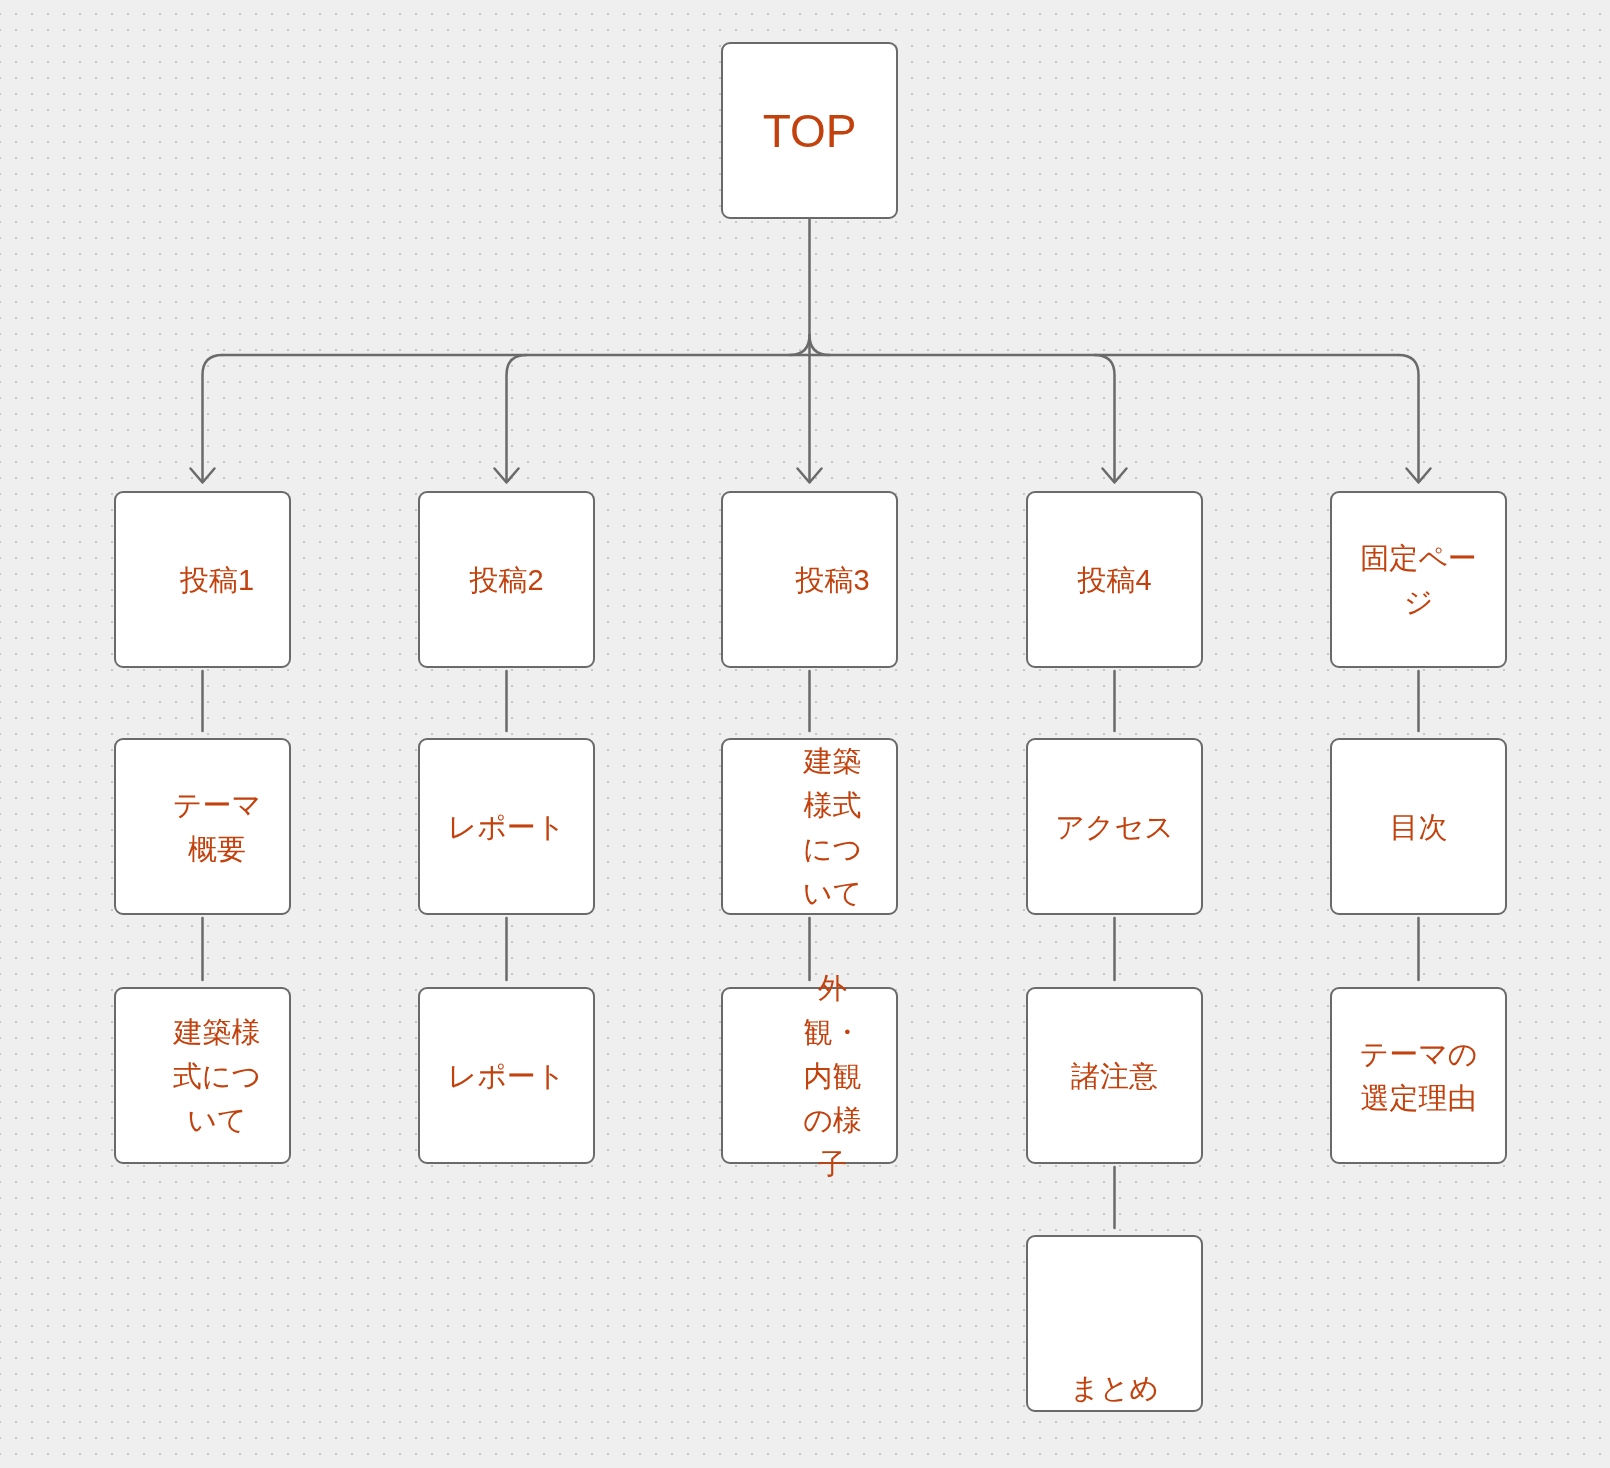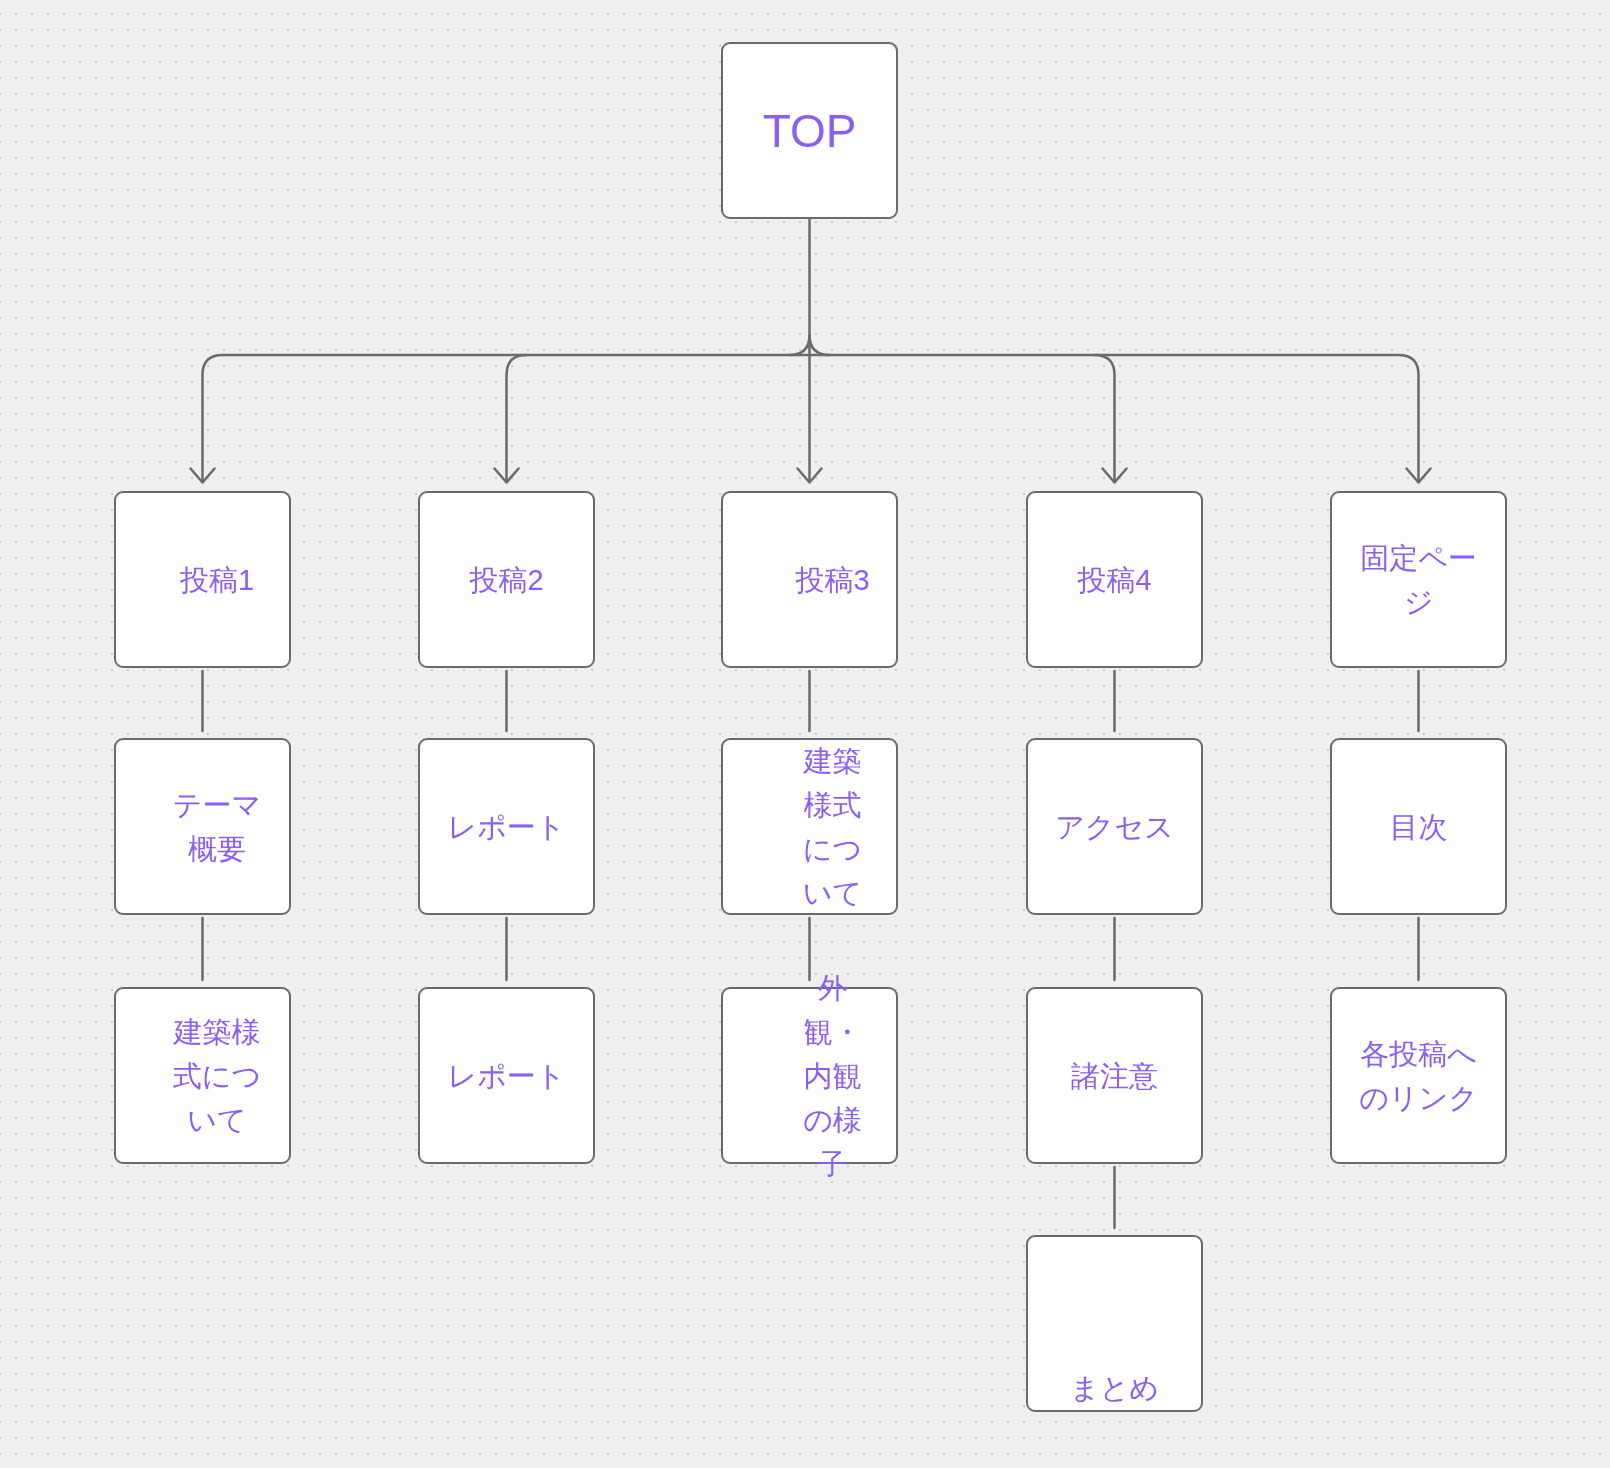--- a/index.html
+++ b/index.html
@@ -36,21 +36,21 @@
     align-items: center;
     justify-content: center;
     text-align: center;
     z-index: 2;
     cursor: pointer;
   }
   .node .label {
     padding: 0 23px;
     font-size: 29px;
     line-height: 44px;
-    color: #8b5cf6;
+    color: #c2410c;
     word-break: break-all;
   }
   .node.root .label {
     font-size: 46px;
     line-height: 52px;
     padding: 0 10px;
     word-break: normal;
   }
   
   .pos-top  { left: 721px;  top: 42px; }
@@ -155,16 +155,16 @@
     <span class="label">まとめ</span>
   </div>
 
   <div class="node c5 r2">
     <span class="label">目次</span>
   </div>
   <div class="node c5 r1">
     <span class="label">固定ページ</span>
   </div>
   <div class="node c5 r3">
-    <span class="label">各投稿へのリンク</span>
+    <span class="label">テーマの選定理由</span>
   </div>
 
 </div>
 
 </body></html>

